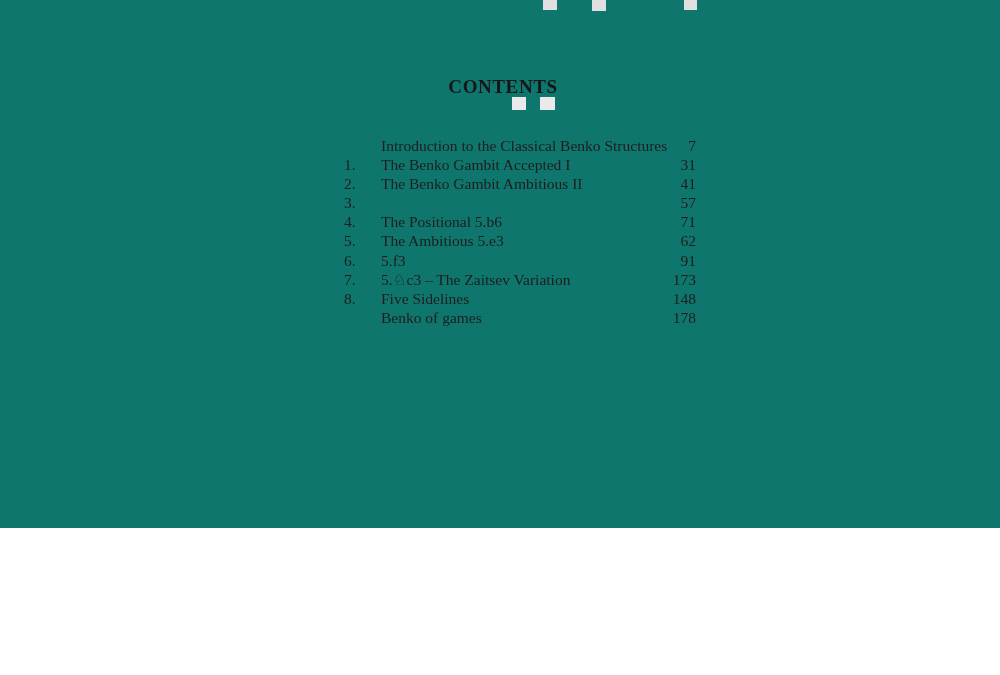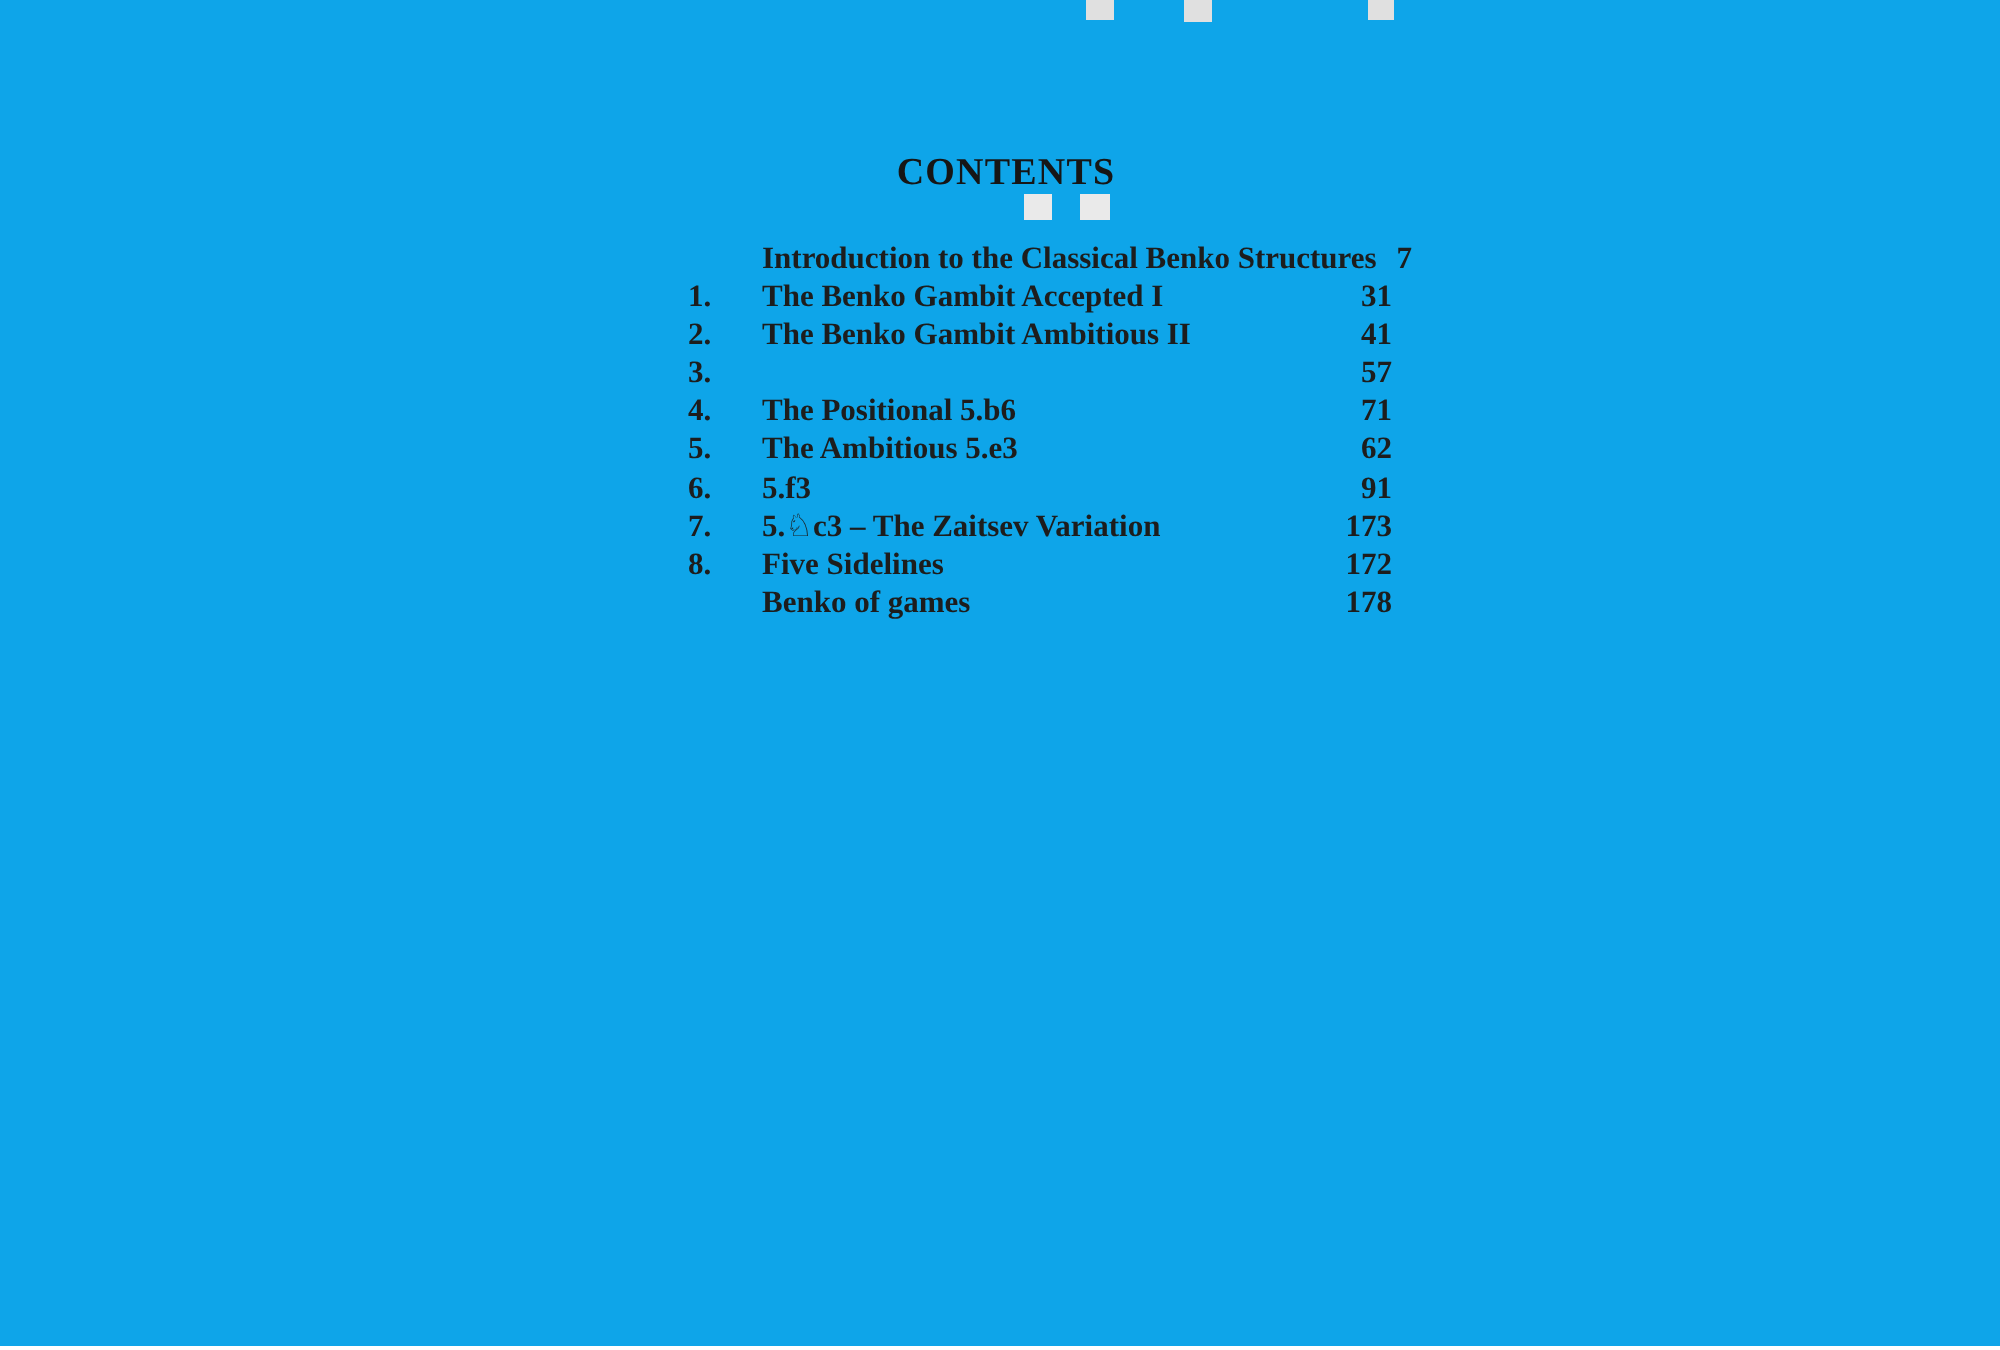--- a/index.html
+++ b/index.html
@@ -3,45 +3,44 @@
 <meta charset="utf-8">
 <style>
   html, body {
     margin: 0;
     padding: 0;
     background: #ffffff;
   }
   #page {
     position: relative;
     width: 1000px;
-    height: 673px;
-    background: #0ea5e9;
+    height: 528px;
+    background: #0f766e;
     overflow: hidden;
     font-family: "Liberation Serif", "DejaVu Serif", "DejaVu Sans", serif;
     color: #1d1d1d;
   }
   
   #book-title {
     position: absolute;
     top: 63px;
     left: 3px;
     width: 1000px;
     text-align: center;
     font-size: 19px;
     font-weight: bold;
     letter-spacing: 0.6px;
     color: #161616;
   }
   
   #toc {
     position: absolute;
-    top: 120px;
+    top: 136px;
     left: 344px;
     width: 352px;
-    font-weight: bold;
   }
   .toc-row {
     display: flex;
     align-items: baseline;
     height: 19.1px;
     line-height: 19.1px;
     font-size: 15.5px;
     white-space: nowrap;
   }
   .toc-num {
@@ -120,21 +119,21 @@
       <span class="toc-page">91</span>
     </div>
     <div class="toc-row">
       <span class="toc-num">7.</span>
       <span class="toc-title">5.♘c3 – The Zaitsev Variation</span>
       <span class="toc-page">173</span>
     </div>
     <div class="toc-row">
       <span class="toc-num">8.</span>
       <span class="toc-title">Five Sidelines</span>
-      <span class="toc-page">172</span>
+      <span class="toc-page">148</span>
     </div>
     <div class="toc-row">
       <span class="toc-num"></span>
       <span class="toc-title">Benko of games</span>
       <span class="toc-page">178</span>
     </div>
   </div>
 
 </div>
 

